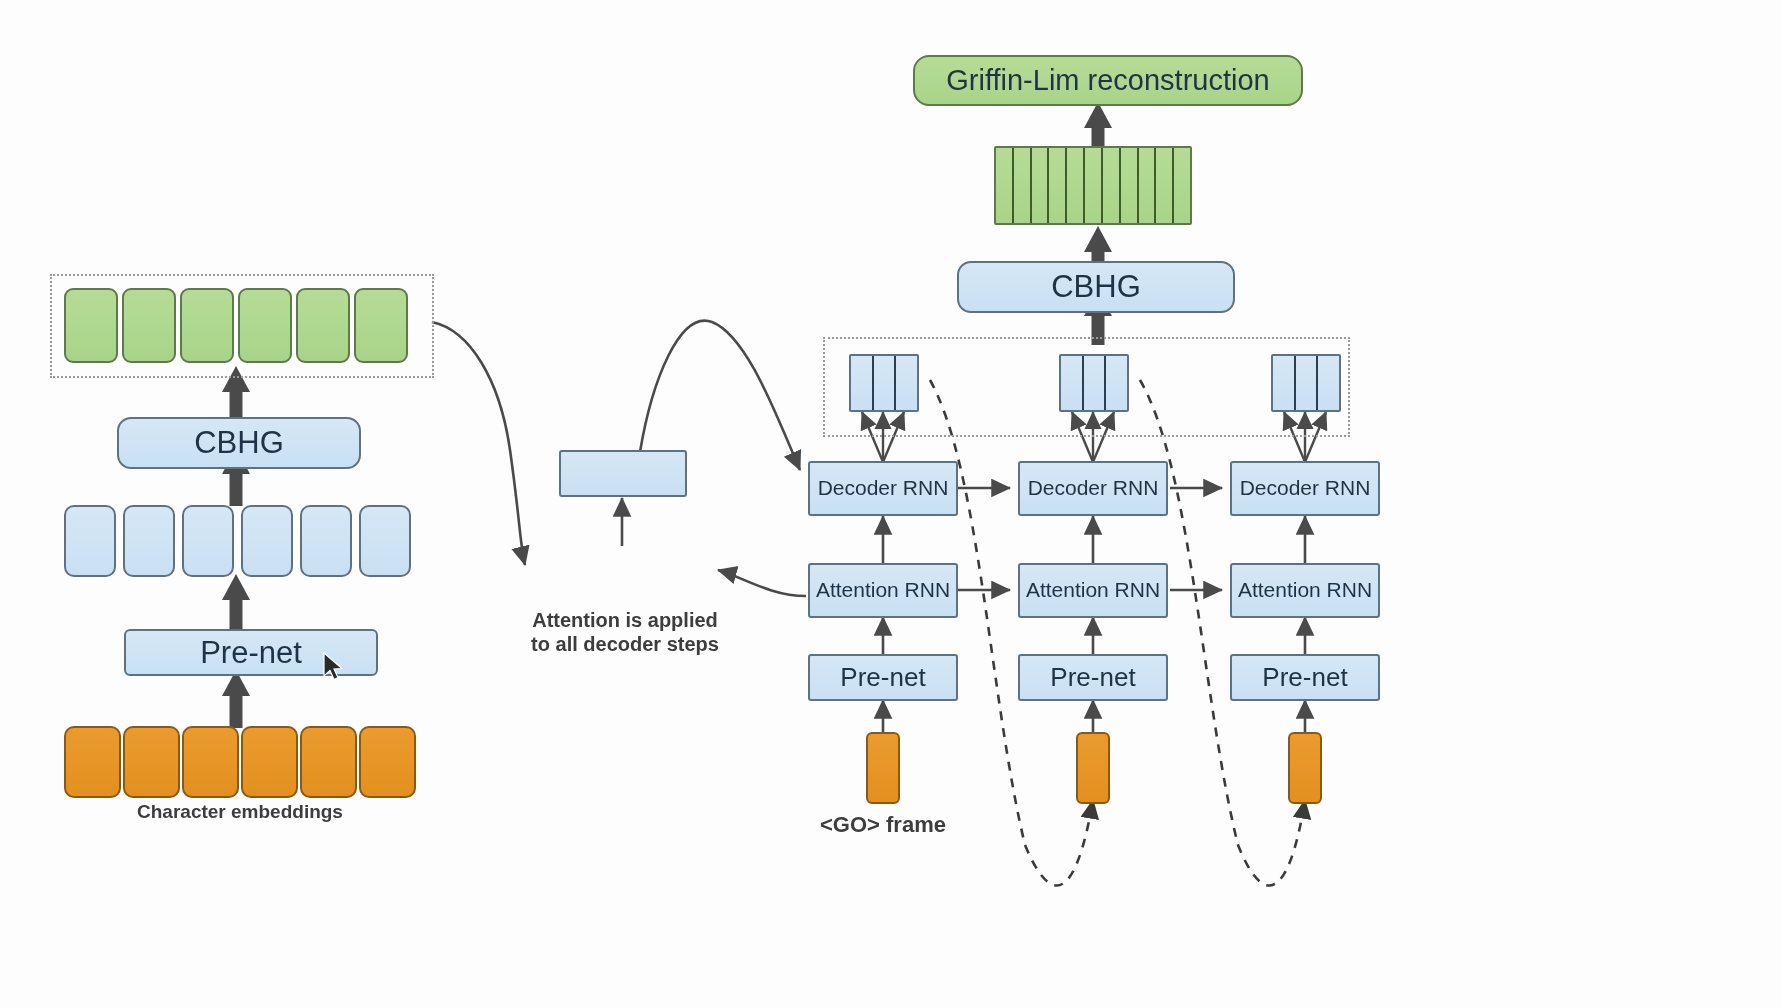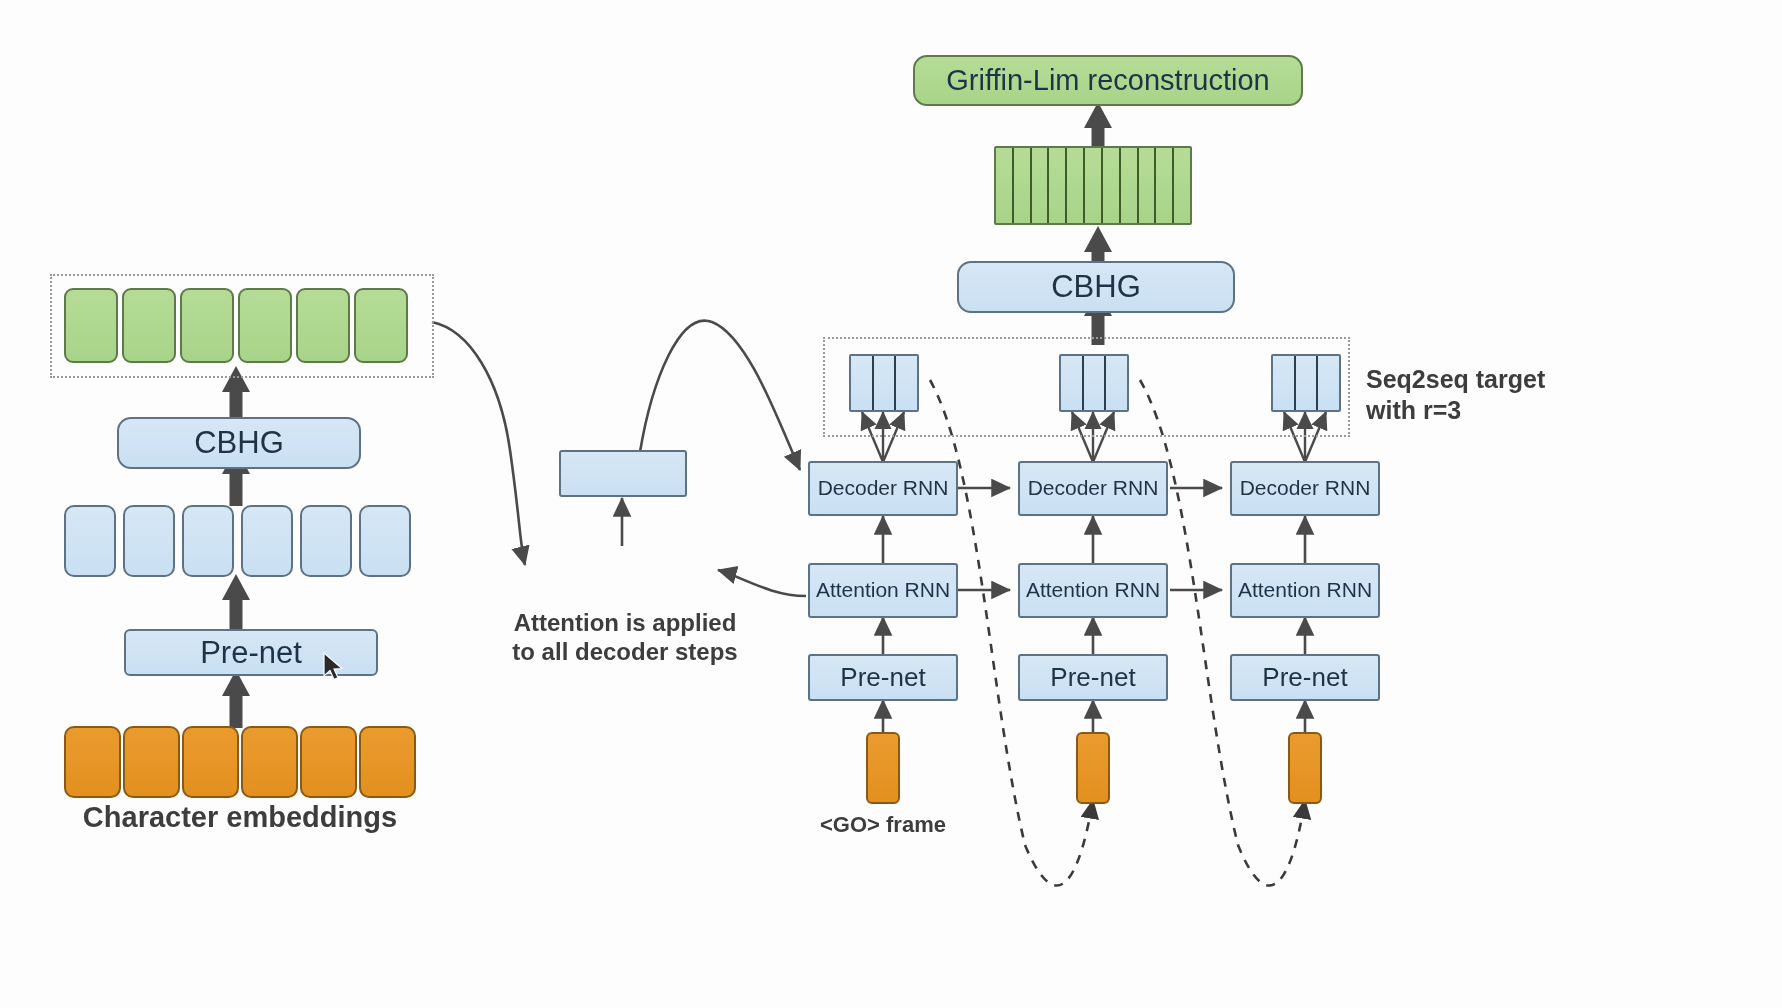--- a/index.html
+++ b/index.html
@@ -213,21 +213,21 @@
     </g>
   </svg>
 
   <div class="node orange rnd-md" style="left:64px; top:726px; width:57px; height:72px;"></div>
   <div class="node orange rnd-md" style="left:123px; top:726px; width:57px; height:72px;"></div>
   <div class="node orange rnd-md" style="left:182px; top:726px; width:57px; height:72px;"></div>
   <div class="node orange rnd-md" style="left:241px; top:726px; width:57px; height:72px;"></div>
   <div class="node orange rnd-md" style="left:300px; top:726px; width:57px; height:72px;"></div>
   <div class="node orange rnd-md" style="left:359px; top:726px; width:57px; height:72px;"></div>
 
-  <div class="label caption-center" style="left:30px; top:800px; width:420px; font-size:29px;">Character embeddings</div>
+  <div class="label caption-center" style="left:30px; top:800px; width:420px; font-size:19px;">Character embeddings</div>
 
   <div class="node blue rnd-sm" style="left:124px; top:629px; width:254px; height:47px; font-size:31px;">Pre-net</div>
 
   <svg class="cursor" style="left:322px; top:652px; width:26px; height:32px;" viewBox="0 0 26 32">
     <path d="M2,1 L2,24 L8,18.5 L12,27.5 L16,25.5 L12,17 L20,16.5 z" fill="#2a2a2a" stroke="#ffffff" stroke-width="1.2"></path>
   </svg>
 
   <div class="node blue rnd-md" style="left:64px; top:505px; width:52px; height:72px;"></div>
   <div class="node blue rnd-md" style="left:123px; top:505px; width:52px; height:72px;"></div>
   <div class="node blue rnd-md" style="left:182px; top:505px; width:52px; height:72px;"></div>
@@ -241,21 +241,21 @@
   <div class="node green cell-lg" style="left:64px; top:288px; width:54px; height:75px;"></div>
   <div class="node green cell-lg" style="left:122px; top:288px; width:54px; height:75px;"></div>
   <div class="node green cell-lg" style="left:180px; top:288px; width:54px; height:75px;"></div>
   <div class="node green cell-lg" style="left:238px; top:288px; width:54px; height:75px;"></div>
   <div class="node green cell-lg" style="left:296px; top:288px; width:54px; height:75px;"></div>
   <div class="node green cell-lg" style="left:354px; top:288px; width:54px; height:75px;"></div>
 
   <div class="node blue" style="left:559px; top:450px; width:128px; height:47px; font-size:22px; border-radius:3px;"></div>
 
 
-  <div class="label caption-center" style="left:492px; top:608px; width:266px; font-size:24px;">Attention is applied
+  <div class="label caption-center" style="left:492px; top:608px; width:266px; font-size:20px;">Attention is applied
 to all decoder steps</div>
 
   <div class="dotbox" style="left:823px; top:337px; width:527px; height:100px;"></div>
 
   <div class="striped striped-blue blue" style="left:849px; top:354px; width:70px; height:58px; border-radius:2px;">
     <i></i>
       <i></i>
       <i></i>
   </div>
 
@@ -264,22 +264,20 @@
       <i></i>
       <i></i>
   </div>
 
   <div class="striped striped-blue blue" style="left:1271px; top:354px; width:70px; height:58px; border-radius:2px;">
     <i></i>
       <i></i>
       <i></i>
   </div>
 
-  <div class="label" style="left:1366px; top:364px; width:330px; font-size:25px;">Seq2seq target
-with r=3</div>
 
   <div class="node blue" style="left:808px; top:461px; width:150px; height:55px; font-size:21px; border-radius:3px;">Decoder
 RNN</div>
   <div class="node blue" style="left:808px; top:563px; width:150px; height:55px; font-size:21px; border-radius:3px;">Attention
 RNN</div>
   <div class="node blue" style="left:808px; top:654px; width:150px; height:47px; font-size:26px; border-radius:3px;">Pre-net</div>
   <div class="node orange rnd-sm" style="left:866px; top:732px; width:34px; height:72px;"></div>
   <div class="label caption-center" style="left:782px; top:812px; width:202px; font-size:22px;text-align:center;">&lt;GO&gt; frame</div>
 
   <div class="node blue" style="left:1018px; top:461px; width:150px; height:55px; font-size:21px; border-radius:3px;">Decoder
@@ -306,15 +304,15 @@
       <i></i>
       <i></i>
       <i></i>
       <i></i>
       <i></i>
       <i></i>
       <i></i>
   </div>
 
 
-  <div class="node green rnd-lg" style="left:913px; top:55px; width:390px; height:51px; font-size:29px;">Griffin-Lim reconstruction</div>
+  <div class="node green rnd-lg" style="left:913px; top:55px; width:390px; height:51px; font-size:29px;border-radius:16px;">Griffin-Lim reconstruction</div>
 
 </div>
 
 </body></html>

